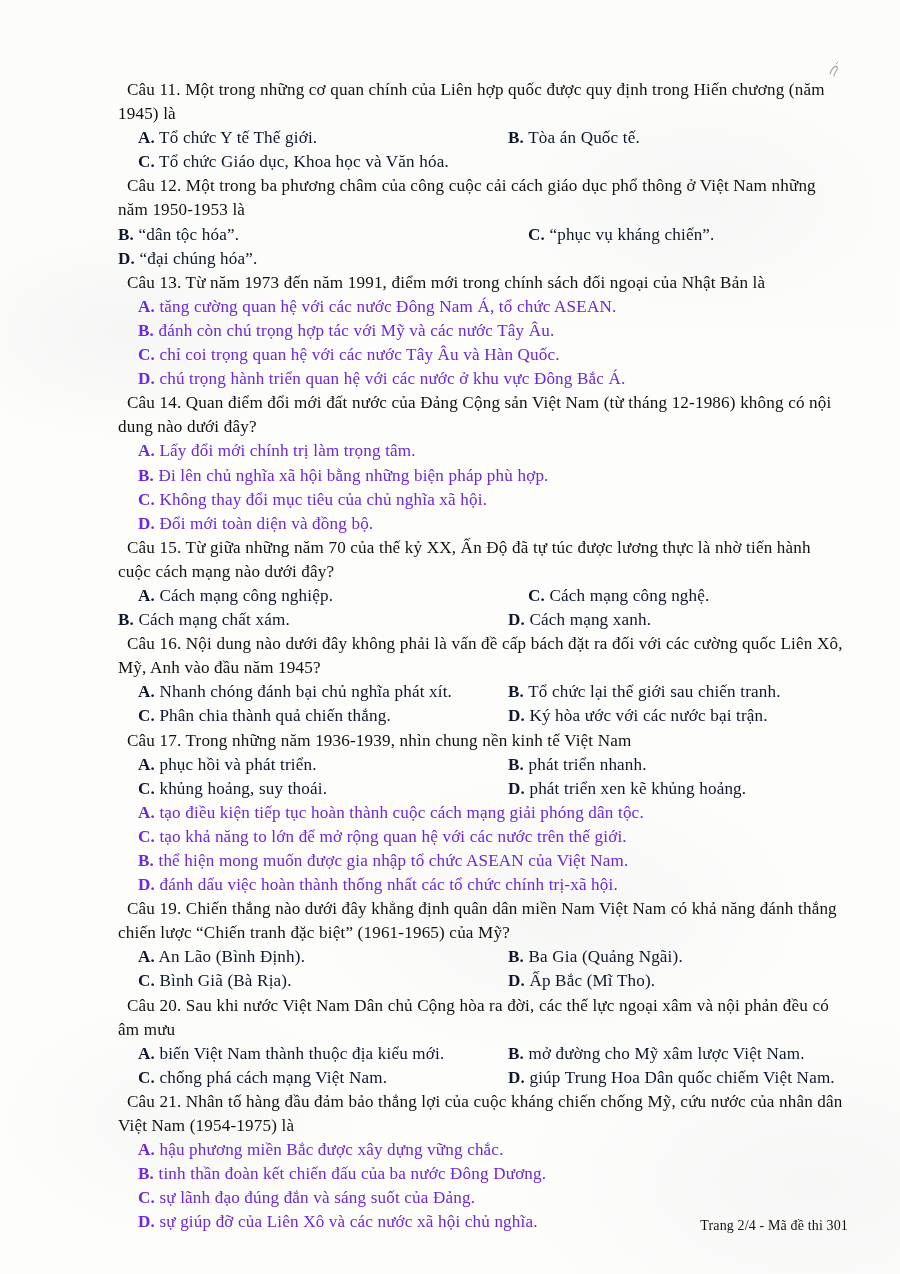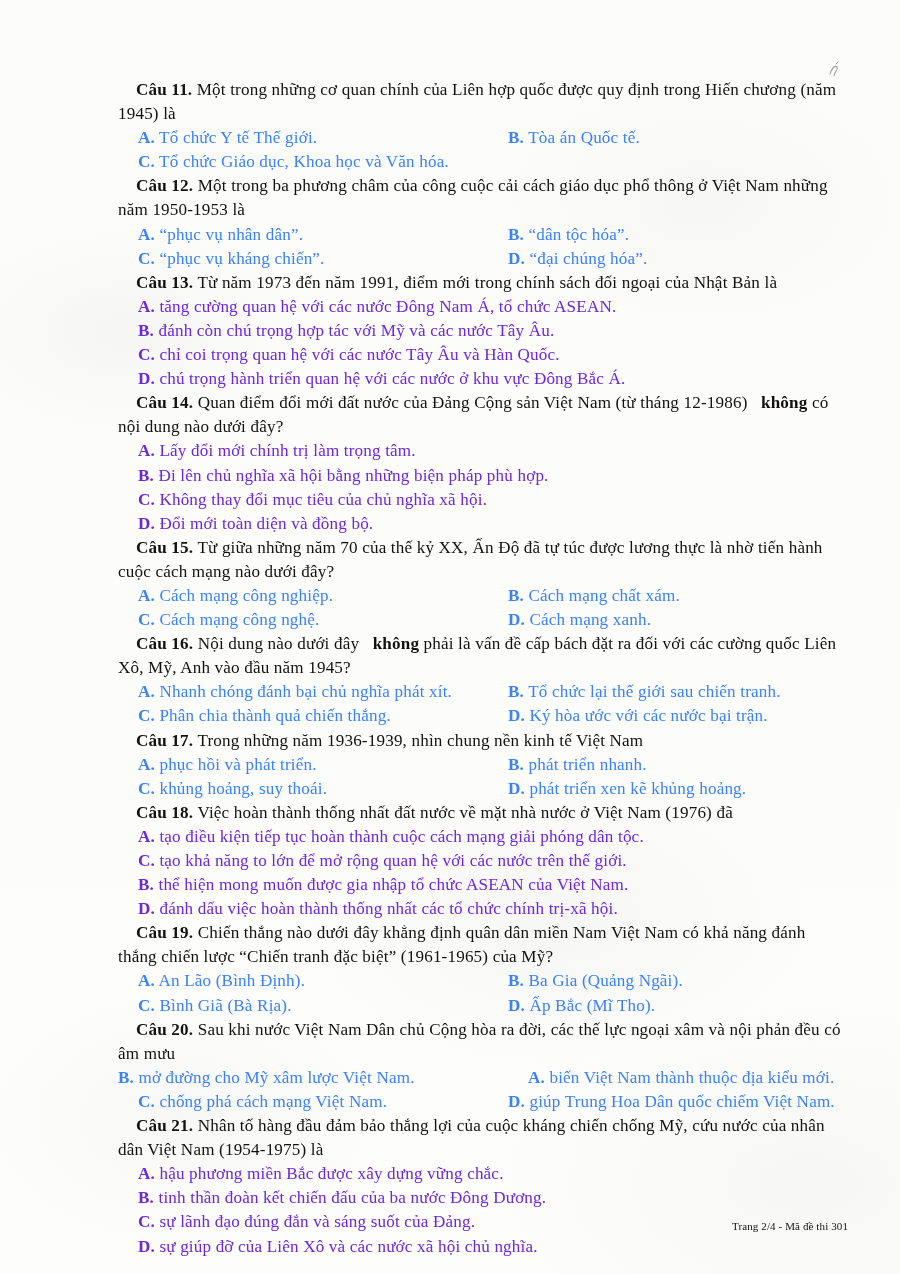--- a/index.html
+++ b/index.html
@@ -63,21 +63,21 @@
   }
   .stem {
     font-size: 17.1px;
     line-height: 24.1px;
     color: #14120f;
     text-indent: 9px;
     text-align: left;
     margin: 0;
     letter-spacing: 0.01em;
   }
-  .stem b { font-weight: bold; margin-left: 9px; }
+  .stem b { font-weight: normal; }
 
   .opts-full {
     margin: 0;
     padding: 0;
   }
   .opt-line {
     font-size: 17.1px;
     line-height: 24.1px;
     color: #6d28d9;
     margin: 0;
@@ -87,34 +87,34 @@
   .opt-line .lab { font-weight: bold; }
 
   .opts-grid {
     display: grid;
     grid-template-columns: 390px 1fr;
     column-gap: 0px;
   }
   .opts-grid .cell {
     font-size: 17.1px;
     line-height: 24.1px;
-    color: #3b82f6;
+    color: #0f172a;
     letter-spacing: 0.01em;
   }
   .opts-grid .cell.col-a { padding-left: 20px; }
   .opts-grid .cell.col-b { padding-left: 0px; }
   .opts-grid .cell .lab { font-weight: bold; }
 
   .footer {
     position: absolute;
     left: 118px;
     top: 1215px;
     width: 730px;
     text-align: right;
-    font-size: 11px;
+    font-size: 14px;
     line-height: 22px;
     color: #15130f;
     letter-spacing: 0.01em;
   }
 </style>
 </head>
 <body>
 
 <div id="page">
 
@@ -131,21 +131,20 @@
           <p class="stem"><b>Câu 11.</b> <span>Một trong những cơ quan chính của Liên hợp quốc được quy định trong Hiến chương (năm 1945) là</span></p>
           <div class="opts-grid">
             <div class="cell col-a"><span class="lab">A.</span> <span>Tổ chức Y tế Thế giới.</span></div>
             <div class="cell col-b"><span class="lab">B.</span> <span>Tòa án Quốc tế.</span></div>
             <div class="cell col-a"><span class="lab">C.</span> <span>Tổ chức Giáo dục, Khoa học và Văn hóa.</span></div>
           </div>
         </div>
         <div class="q">
           <p class="stem"><b>Câu 12.</b> <span>Một trong ba phương châm của công cuộc cải cách giáo dục phổ thông ở Việt Nam những năm 1950-1953 là</span></p>
           <div class="opts-grid">
-            <div class="cell col-a"><span class="lab">A.</span> <span>“phục vụ nhân dân”.</span></div>
             <div class="cell col-b"><span class="lab">B.</span> <span>“dân tộc hóa”.</span></div>
             <div class="cell col-a"><span class="lab">C.</span> <span>“phục vụ kháng chiến”.</span></div>
             <div class="cell col-b"><span class="lab">D.</span> <span>“đại chúng hóa”.</span></div>
           </div>
         </div>
         <div class="q">
           <p class="stem"><b>Câu 13.</b> <span>Từ năm 1973 đến năm 1991, điểm mới trong chính sách đối ngoại của Nhật Bản là</span></p>
           <div class="opts-full">
             <div class="opt-line"><span class="lab">A.</span> <span>tăng cường quan hệ với các nước Đông Nam Á, tổ chức ASEAN.</span></div>
             <div class="opt-line"><span class="lab">B.</span> <span>đánh còn chú trọng hợp tác với Mỹ và các nước Tây Âu.</span></div>
@@ -159,22 +158,22 @@
             <div class="opt-line"><span class="lab">A.</span> <span>Lấy đổi mới chính trị làm trọng tâm.</span></div>
             <div class="opt-line"><span class="lab">B.</span> <span>Đi lên chủ nghĩa xã hội bằng những biện pháp phù hợp.</span></div>
             <div class="opt-line"><span class="lab">C.</span> <span>Không thay đổi mục tiêu của chủ nghĩa xã hội.</span></div>
             <div class="opt-line"><span class="lab">D.</span> <span>Đổi mới toàn diện và đồng bộ.</span></div>
           </div>
         </div>
         <div class="q">
           <p class="stem"><b>Câu 15.</b> <span>Từ giữa những năm 70 của thế kỷ XX, Ấn Độ đã tự túc được lương thực là nhờ tiến hành cuộc cách mạng nào dưới đây?</span></p>
           <div class="opts-grid">
             <div class="cell col-a"><span class="lab">A.</span> <span>Cách mạng công nghiệp.</span></div>
+            <div class="cell col-a"><span class="lab">C.</span> <span>Cách mạng công nghệ.</span></div>
             <div class="cell col-b"><span class="lab">B.</span> <span>Cách mạng chất xám.</span></div>
-            <div class="cell col-a"><span class="lab">C.</span> <span>Cách mạng công nghệ.</span></div>
             <div class="cell col-b"><span class="lab">D.</span> <span>Cách mạng xanh.</span></div>
           </div>
         </div>
         <div class="q">
           <p class="stem"><b>Câu 16.</b> <span>Nội dung nào dưới đây </span><b>không</b><span> phải là vấn đề cấp bách đặt ra đối với các cường quốc Liên Xô, Mỹ, Anh vào đầu năm 1945?</span></p>
           <div class="opts-grid">
             <div class="cell col-a"><span class="lab">A.</span> <span>Nhanh chóng đánh bại chủ nghĩa phát xít.</span></div>
             <div class="cell col-b"><span class="lab">B.</span> <span>Tổ chức lại thế giới sau chiến tranh.</span></div>
             <div class="cell col-a"><span class="lab">C.</span> <span>Phân chia thành quả chiến thắng.</span></div>
             <div class="cell col-b"><span class="lab">D.</span> <span>Ký hòa ước với các nước bại trận.</span></div>
@@ -183,42 +182,41 @@
         <div class="q">
           <p class="stem"><b>Câu 17.</b> <span>Trong những năm 1936-1939, nhìn chung nền kinh tế Việt Nam</span></p>
           <div class="opts-grid">
             <div class="cell col-a"><span class="lab">A.</span> <span>phục hồi và phát triển.</span></div>
             <div class="cell col-b"><span class="lab">B.</span> <span>phát triển nhanh.</span></div>
             <div class="cell col-a"><span class="lab">C.</span> <span>khủng hoảng, suy thoái.</span></div>
             <div class="cell col-b"><span class="lab">D.</span> <span>phát triển xen kẽ khủng hoảng.</span></div>
           </div>
         </div>
         <div class="q">
-          <p class="stem"><b>Câu 18.</b> <span>Việc hoàn thành thống nhất đất nước về mặt nhà nước ở Việt Nam (1976) đã</span></p>
           <div class="opts-full">
             <div class="opt-line"><span class="lab">A.</span> <span>tạo điều kiện tiếp tục hoàn thành cuộc cách mạng giải phóng dân tộc.</span></div>
             <div class="opt-line"><span class="lab">C.</span> <span>tạo khả năng to lớn để mở rộng quan hệ với các nước trên thế giới.</span></div>
             <div class="opt-line"><span class="lab">B.</span> <span>thể hiện mong muốn được gia nhập tổ chức ASEAN của Việt Nam.</span></div>
             <div class="opt-line"><span class="lab">D.</span> <span>đánh dấu việc hoàn thành thống nhất các tổ chức chính trị-xã hội.</span></div>
           </div>
         </div>
         <div class="q">
           <p class="stem"><b>Câu 19.</b> <span>Chiến thắng nào dưới đây khẳng định quân dân miền Nam Việt Nam có khả năng đánh thắng chiến lược “Chiến tranh đặc biệt” (1961-1965) của Mỹ?</span></p>
           <div class="opts-grid">
             <div class="cell col-a"><span class="lab">A.</span> <span>An Lão (Bình Định).</span></div>
             <div class="cell col-b"><span class="lab">B.</span> <span>Ba Gia (Quảng Ngãi).</span></div>
             <div class="cell col-a"><span class="lab">C.</span> <span>Bình Giã (Bà Rịa).</span></div>
             <div class="cell col-b"><span class="lab">D.</span> <span>Ấp Bắc (Mĩ Tho).</span></div>
           </div>
         </div>
         <div class="q">
           <p class="stem"><b>Câu 20.</b> <span>Sau khi nước Việt Nam Dân chủ Cộng hòa ra đời, các thế lực ngoại xâm và nội phản đều có âm mưu</span></p>
           <div class="opts-grid">
+            <div class="cell col-a"><span class="lab">A.</span> <span>biến Việt Nam thành thuộc địa kiểu mới.</span></div>
             <div class="cell col-b"><span class="lab">B.</span> <span>mở đường cho Mỹ xâm lược Việt Nam.</span></div>
-            <div class="cell col-a"><span class="lab">A.</span> <span>biến Việt Nam thành thuộc địa kiểu mới.</span></div>
             <div class="cell col-a"><span class="lab">C.</span> <span>chống phá cách mạng Việt Nam.</span></div>
             <div class="cell col-b"><span class="lab">D.</span> <span>giúp Trung Hoa Dân quốc chiếm Việt Nam.</span></div>
           </div>
         </div>
         <div class="q">
           <p class="stem"><b>Câu 21.</b> <span>Nhân tố hàng đầu đảm bảo thắng lợi của cuộc kháng chiến chống Mỹ, cứu nước của nhân dân Việt Nam (1954-1975) là</span></p>
           <div class="opts-full">
             <div class="opt-line"><span class="lab">A.</span> <span>hậu phương miền Bắc được xây dựng vững chắc.</span></div>
             <div class="opt-line"><span class="lab">B.</span> <span>tinh thần đoàn kết chiến đấu của ba nước Đông Dương.</span></div>
             <div class="opt-line"><span class="lab">C.</span> <span>sự lãnh đạo đúng đắn và sáng suốt của Đảng.</span></div>

